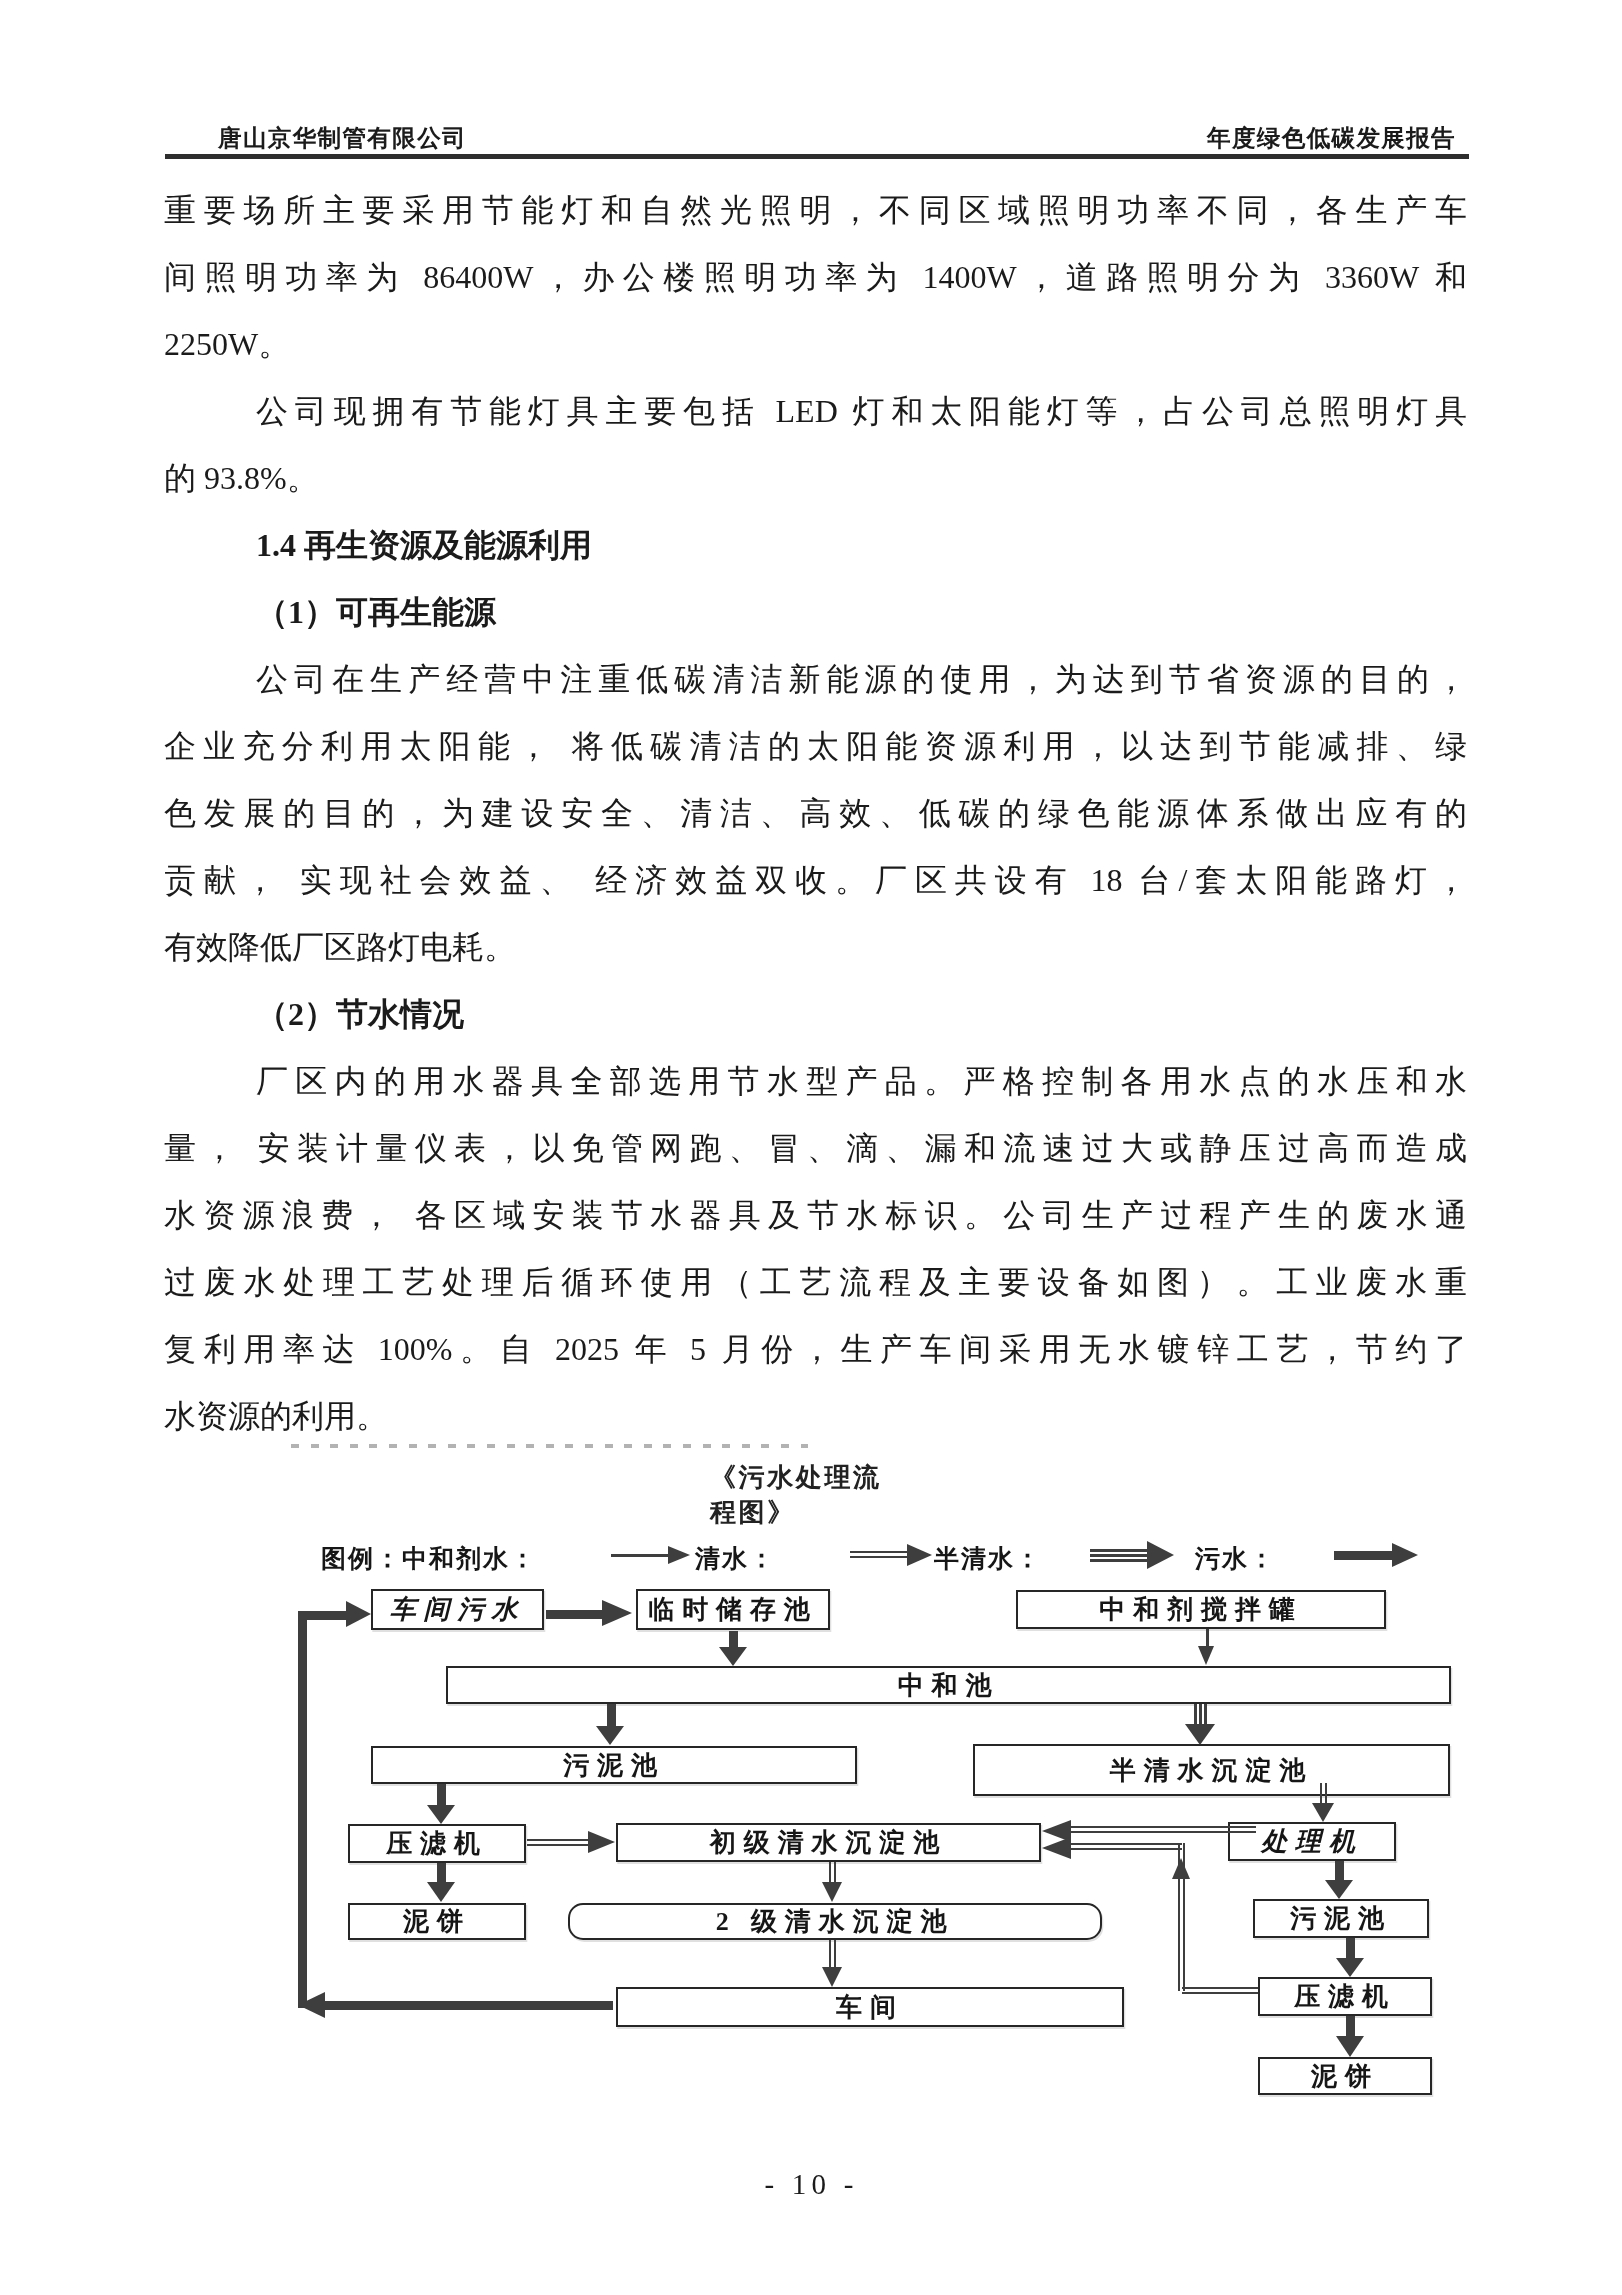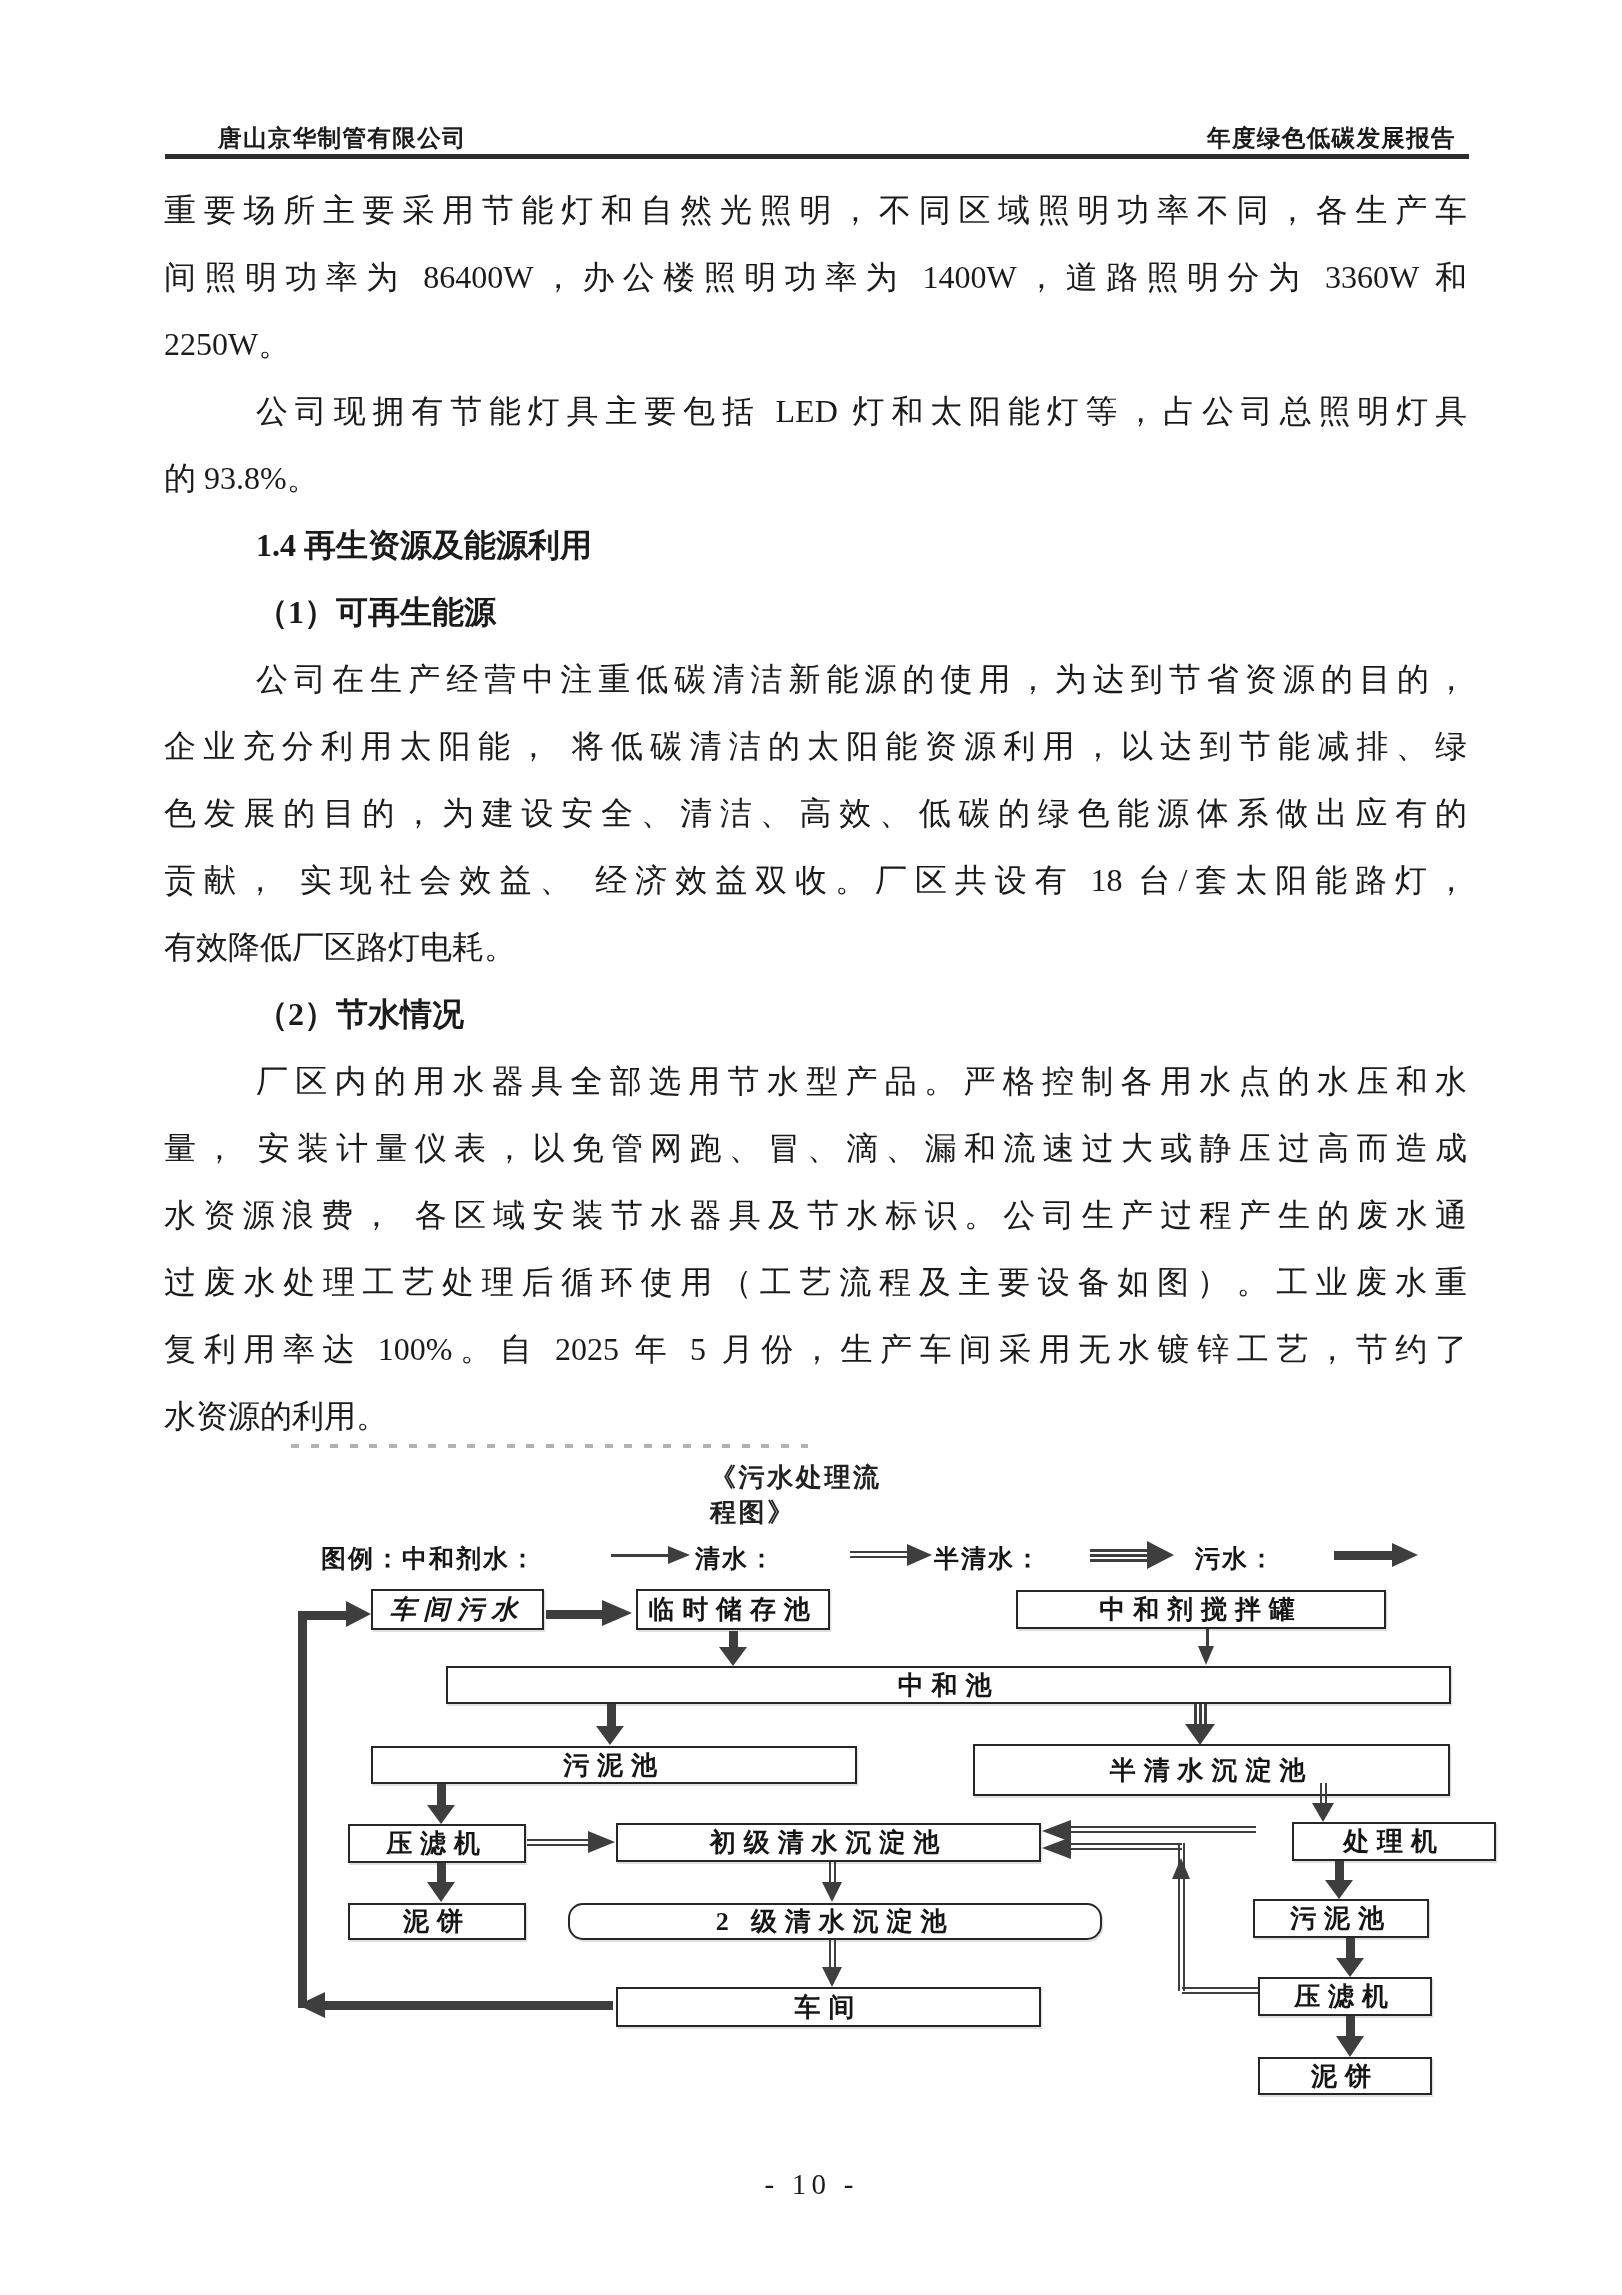--- a/index.html
+++ b/index.html
@@ -85,25 +85,25 @@
 <div class="tri" style="left:1392px;top:1543px;border-width:12.4px 0 12.4px 26px;border-left-color:#3e3e3e;"></div>
 
 <div class="dbox" style="left:371px;top:1589px;width:173px;height:41px;font-style:italic;">车间污水</div>
 <div class="dbox" style="left:636px;top:1589px;width:194px;height:41px;">临时储存池</div>
 <div class="dbox" style="left:1016px;top:1590px;width:370px;height:39px;">中和剂搅拌罐</div>
 <div class="dbox" style="left:446px;top:1666px;width:1005px;height:38px;">中和池</div>
 <div class="dbox" style="left:371px;top:1746px;width:486px;height:38px;">污泥池</div>
 <div class="dbox" style="left:973px;top:1744px;width:477px;height:52px;">半清水沉淀池</div>
 <div class="dbox" style="left:348px;top:1824px;width:178px;height:39px;">压滤机</div>
 <div class="dbox" style="left:616px;top:1823px;width:425px;height:39px;">初级清水沉淀池</div>
-<div class="dbox" style="left:1292px;top:1822px;width:204px;height:39px;">处理机</div>
+<div class="dbox" style="left:1228px;top:1822px;width:168px;height:39px;font-style:italic;">处理机</div>
 <div class="dbox" style="left:348px;top:1903px;width:178px;height:37px;">泥饼</div>
 <div class="dbox" style="left:568px;top:1903px;width:534px;height:37px;border-radius:15px;">2 级清水沉淀池</div>
 <div class="dbox" style="left:1253px;top:1899px;width:176px;height:39px;">污泥池</div>
-<div class="dbox" style="left:616px;top:1987px;width:425px;height:40px;">车间</div>
+<div class="dbox" style="left:616px;top:1987px;width:508px;height:40px;">车间</div>
 <div class="dbox" style="left:1258px;top:1977px;width:174px;height:39px;">压滤机</div>
 <div class="dbox" style="left:1258px;top:2057px;width:174px;height:38px;">泥饼</div>
 
 <div class="sv" style="left:298px;top:1611px;width:8.5px;height:397px;"></div>
 <div class="sh" style="left:302px;top:1611px;width:45px;height:8.5px;"></div>
 <div class="tri" style="left:346px;top:1601px;border-width:13.7px 0 13.7px 25px;border-left-color:#3e3e3e;"></div>
 <div class="sh" style="left:325px;top:2001px;width:288px;height:8.5px;"></div>
 <div class="tri" style="left:298px;top:1992px;border-width:13.7px 27.5px 13.7px 0;border-right-color:#3e3e3e;"></div>
 
 <div class="sh" style="left:546px;top:1610px;width:58px;height:8.5px;"></div>

